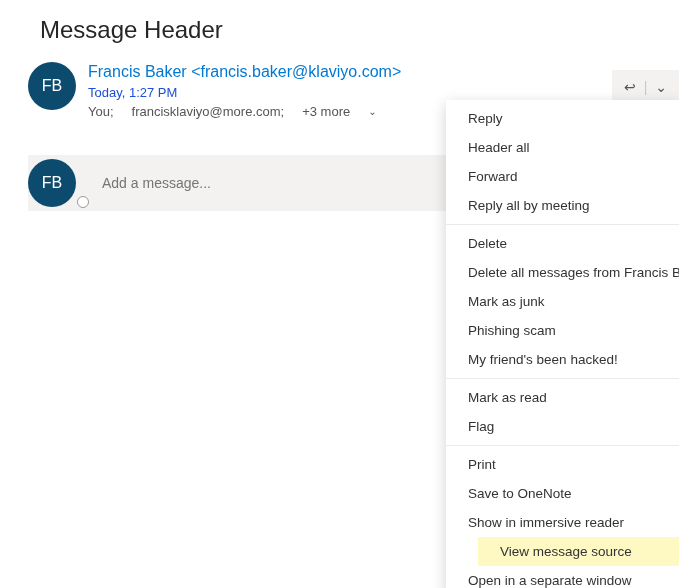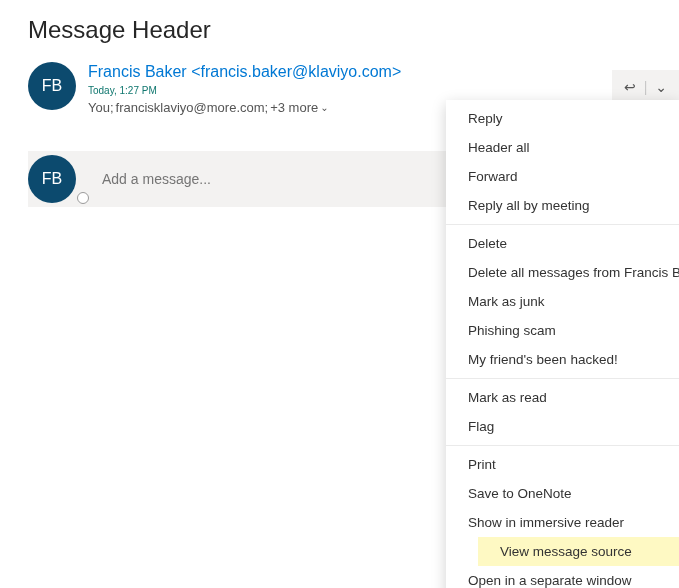--- a/index.html
+++ b/index.html
@@ -11,21 +11,21 @@
     background: #fff;
     width: 679px;
     height: 588px;
     overflow: hidden;
     position: relative;
   }
   .page-title {
     font-size: 24px;
     font-weight: 400;
     color: #262626;
-    padding: 16px 0 18px 28px;
+    padding: 16px 0 18px 40px;
   }
   .msg-block {
     display: flex;
     padding: 0 0 0 28px;
     position: relative;
   }
   .avatar {
     width: 48px;
     height: 48px;
     border-radius: 50%;
@@ -43,31 +43,31 @@
     width: 12px; height: 12px; border-radius: 50%;
     background: #fff; border: 1.5px solid #9b9b9b;
     position: absolute; right: -1px; bottom: -1px;
   }
   .msg-from {
     color: #0078d4;
     font-size: 16px;
     line-height: 20px;
   }
   .msg-date {
-    color: #0f766e;
-    font-size: 10px;
+    color: #1d4ed8;
+    font-size: 13px;
     padding-top: 3px;
   }
   .msg-recips {
     color: #555;
     font-size: 13px;
     padding-top: 4px;
     display: flex;
     align-items: center;
-    gap: 2px;
+    gap: 18px;
   }
   .msg-more { color: #555; }
   .chev { font-size: 10px; color: #555; }
   .actions {
     position: absolute;
     right: 0; top: 70px;
     display: flex; align-items: center;
     height: 34px;
     background: #f3f2f1;
     padding: 0 8px;

